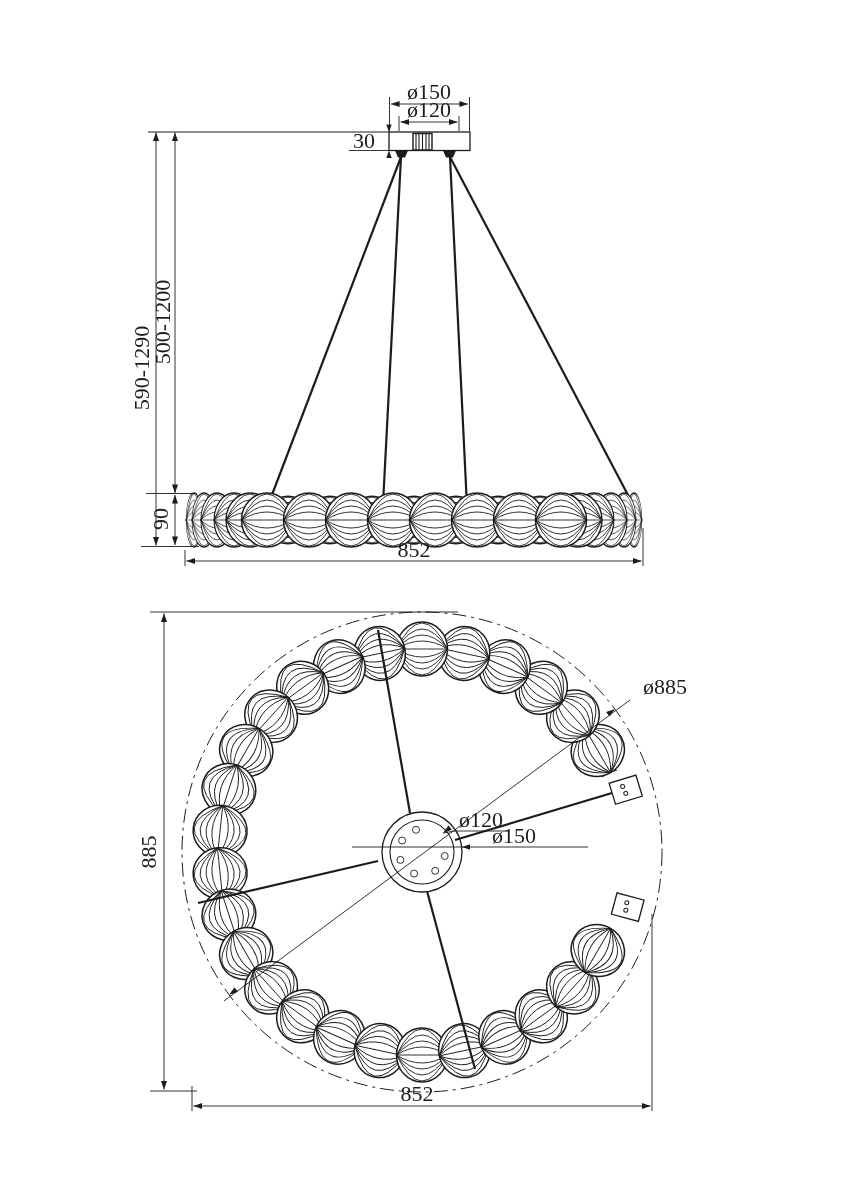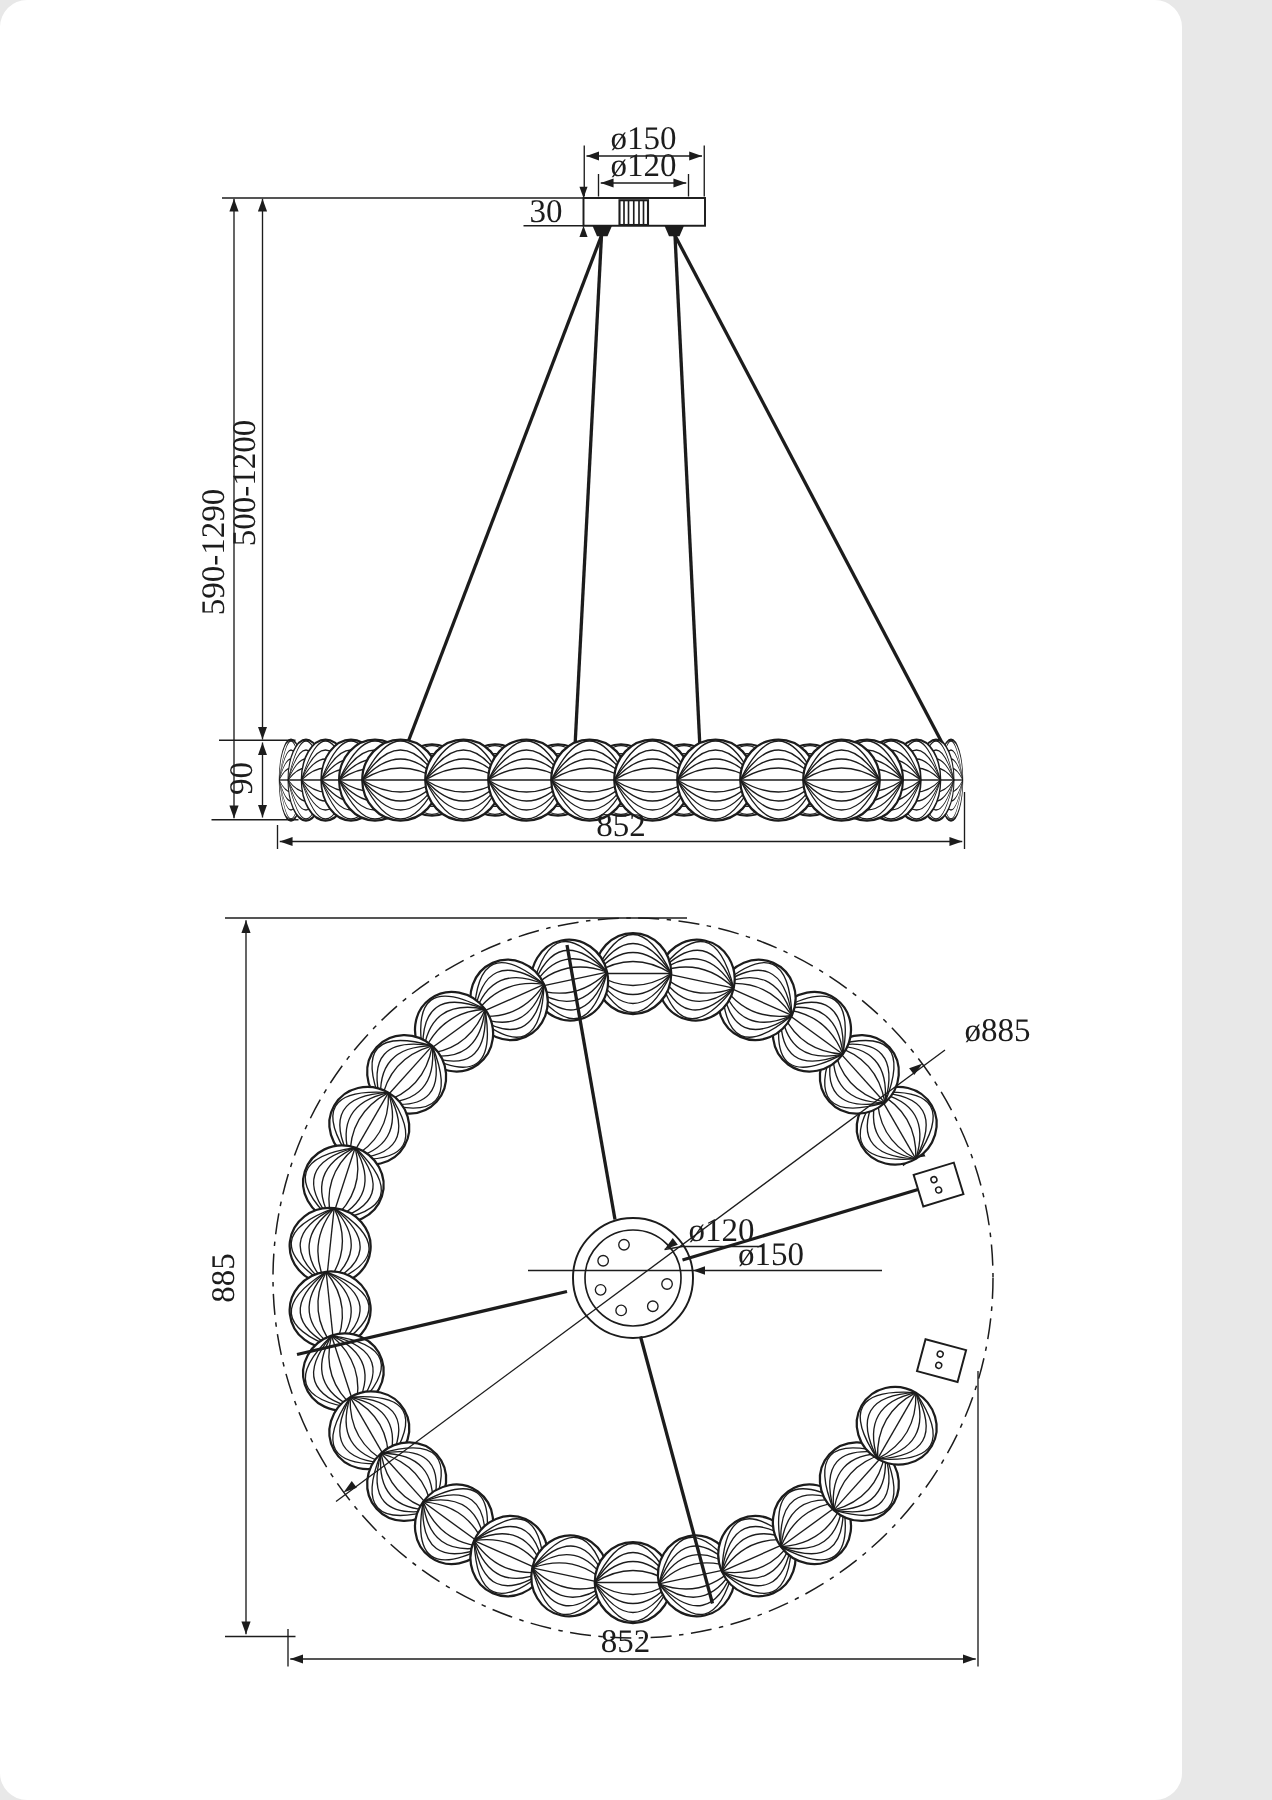--- a/index.html
+++ b/index.html
@@ -1,18 +1,18 @@
 <!DOCTYPE html>
 <html><head>
 <meta charset="utf-8">
 <style>
   html,body{margin:0;padding:0;background:#e8e8e8;}
   .sheet{
-    position:relative;width:788px;height:1200px;background:#ffffff;
-    font-family:"Liberation Serif", serif;color:#1c1c1c;overflow:hidden;border-radius:18px;
+    position:relative;width:848px;height:1200px;background:#ffffff;
+    font-family:"Liberation Serif", serif;color:#1c1c1c;overflow:hidden;
   }
   svg{display:block}
   .ln{stroke:#1c1c1c;stroke-width:1.1;fill:none}
   .thin{stroke:#1c1c1c;stroke-width:0.9;fill:none}
   .cable{stroke:#1c1c1c;stroke-width:2.2;fill:none}
   .dimtxt{font-size:22px;fill:#1c1c1c;}
   .arrow{fill:#1c1c1c;stroke:none}
 </style>
 </head>
 <body>

